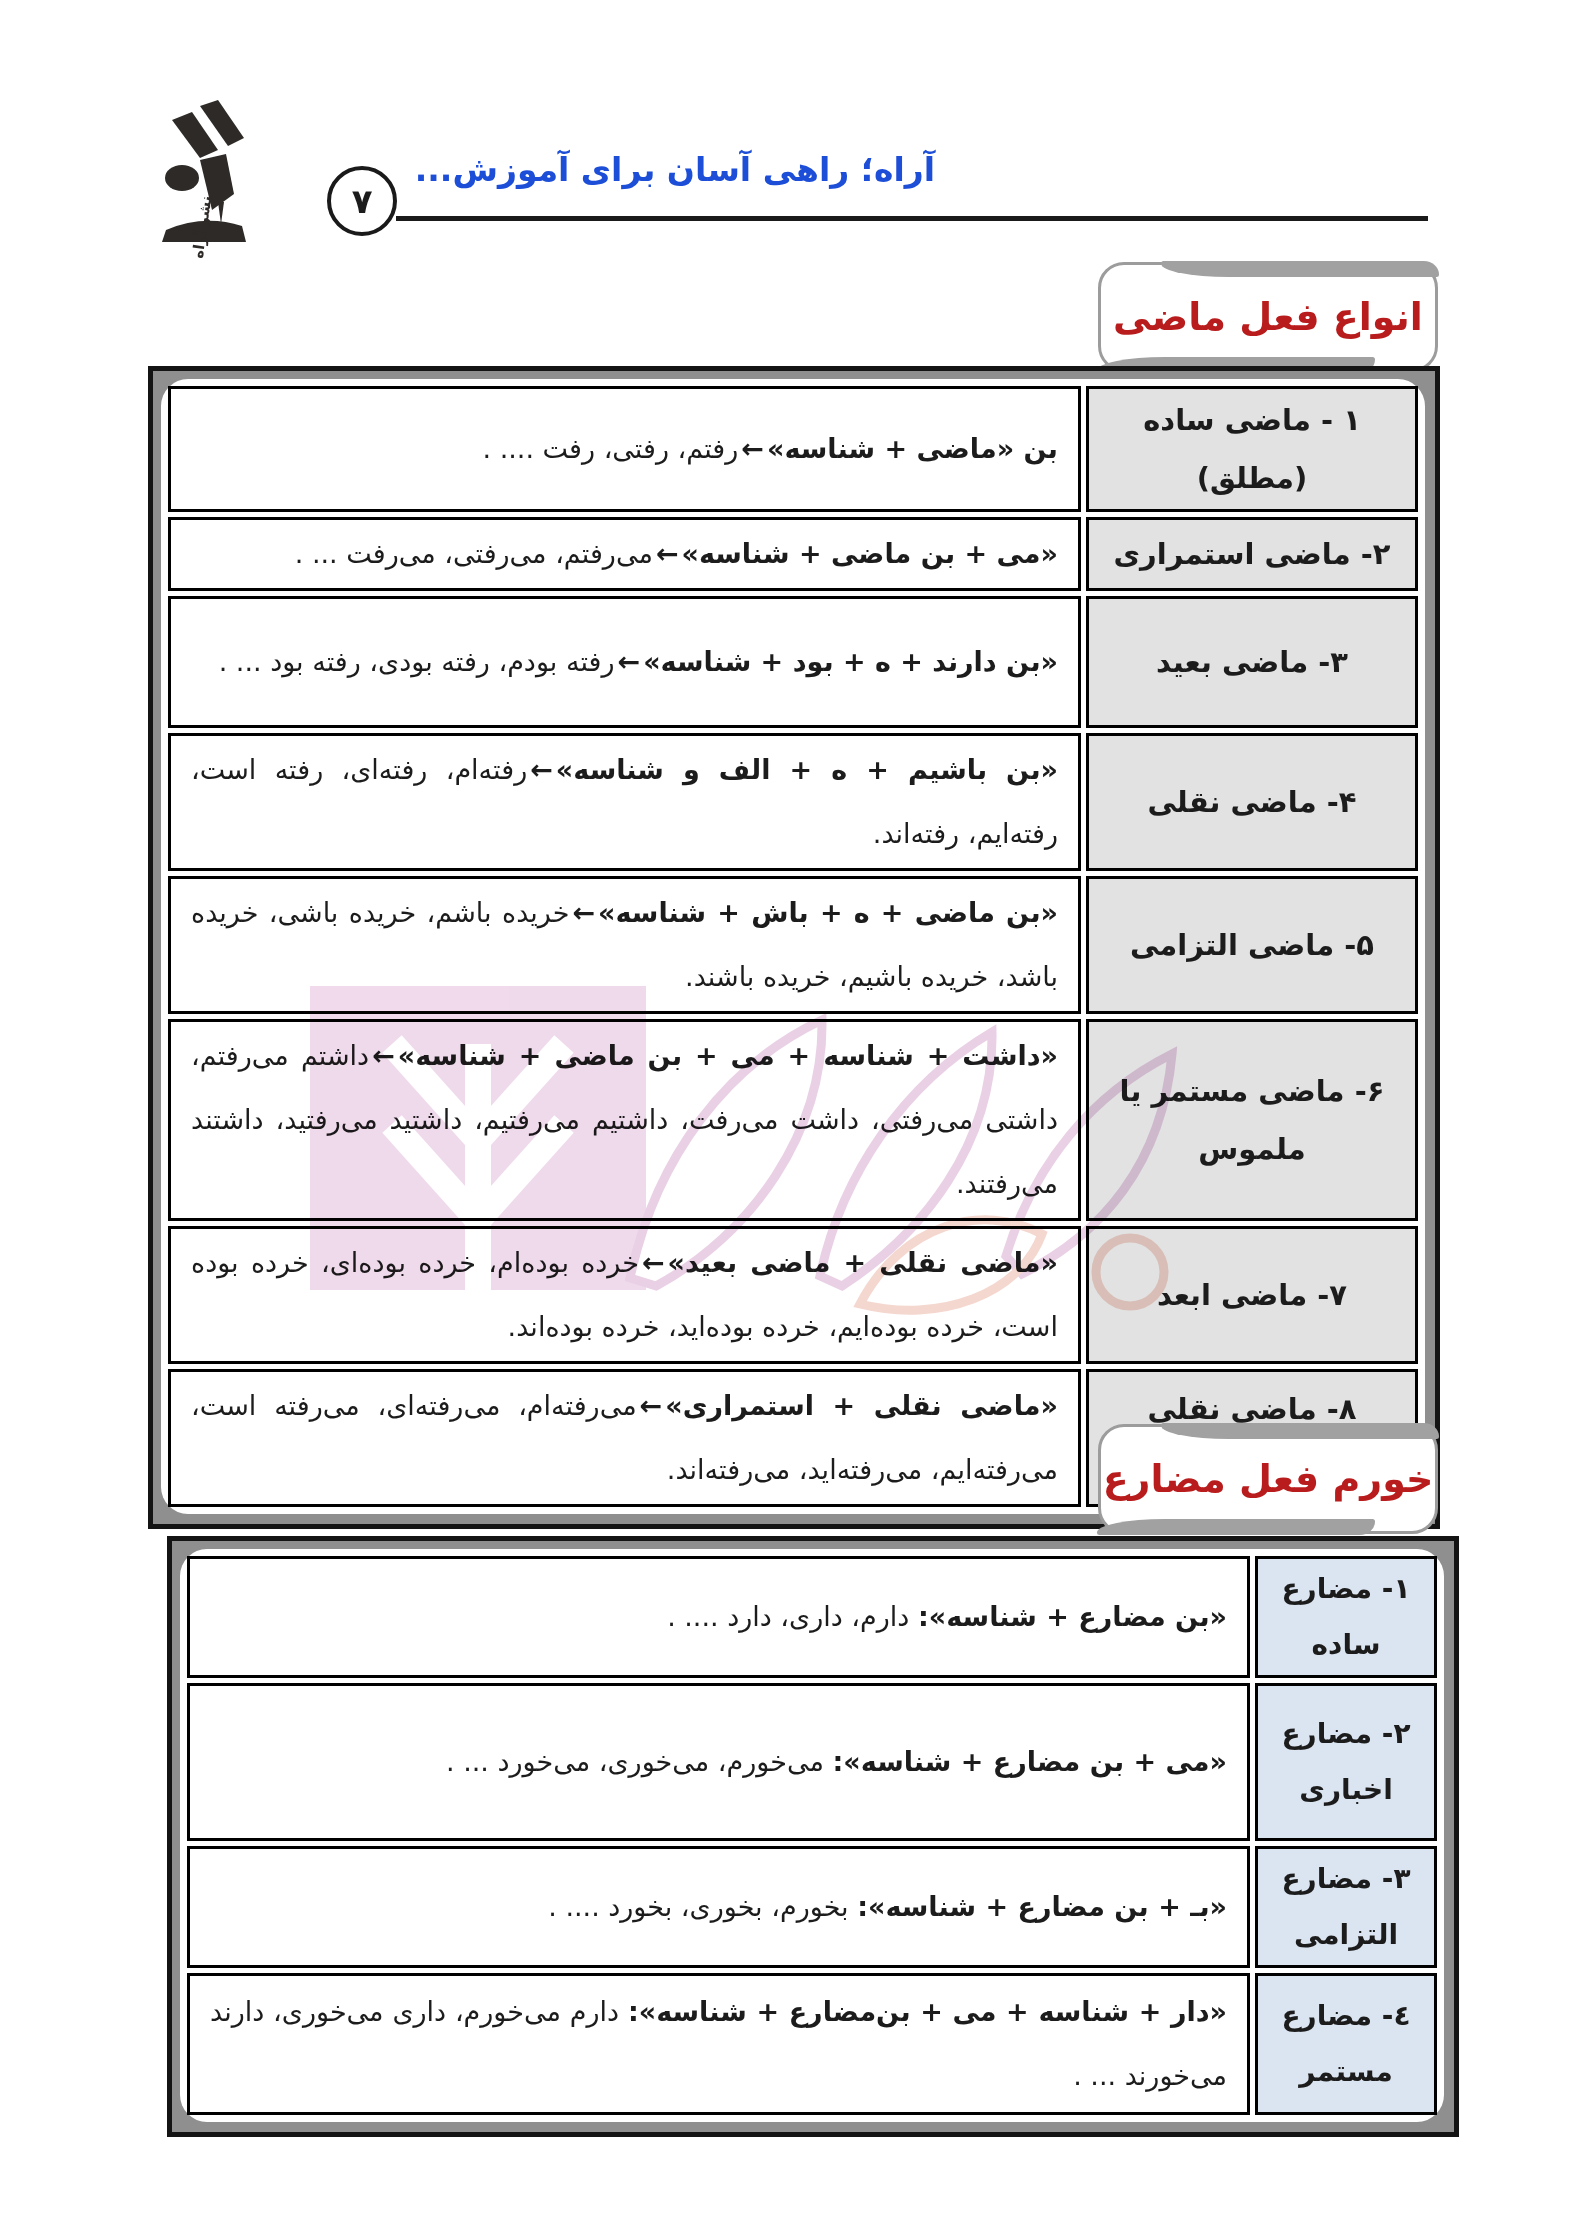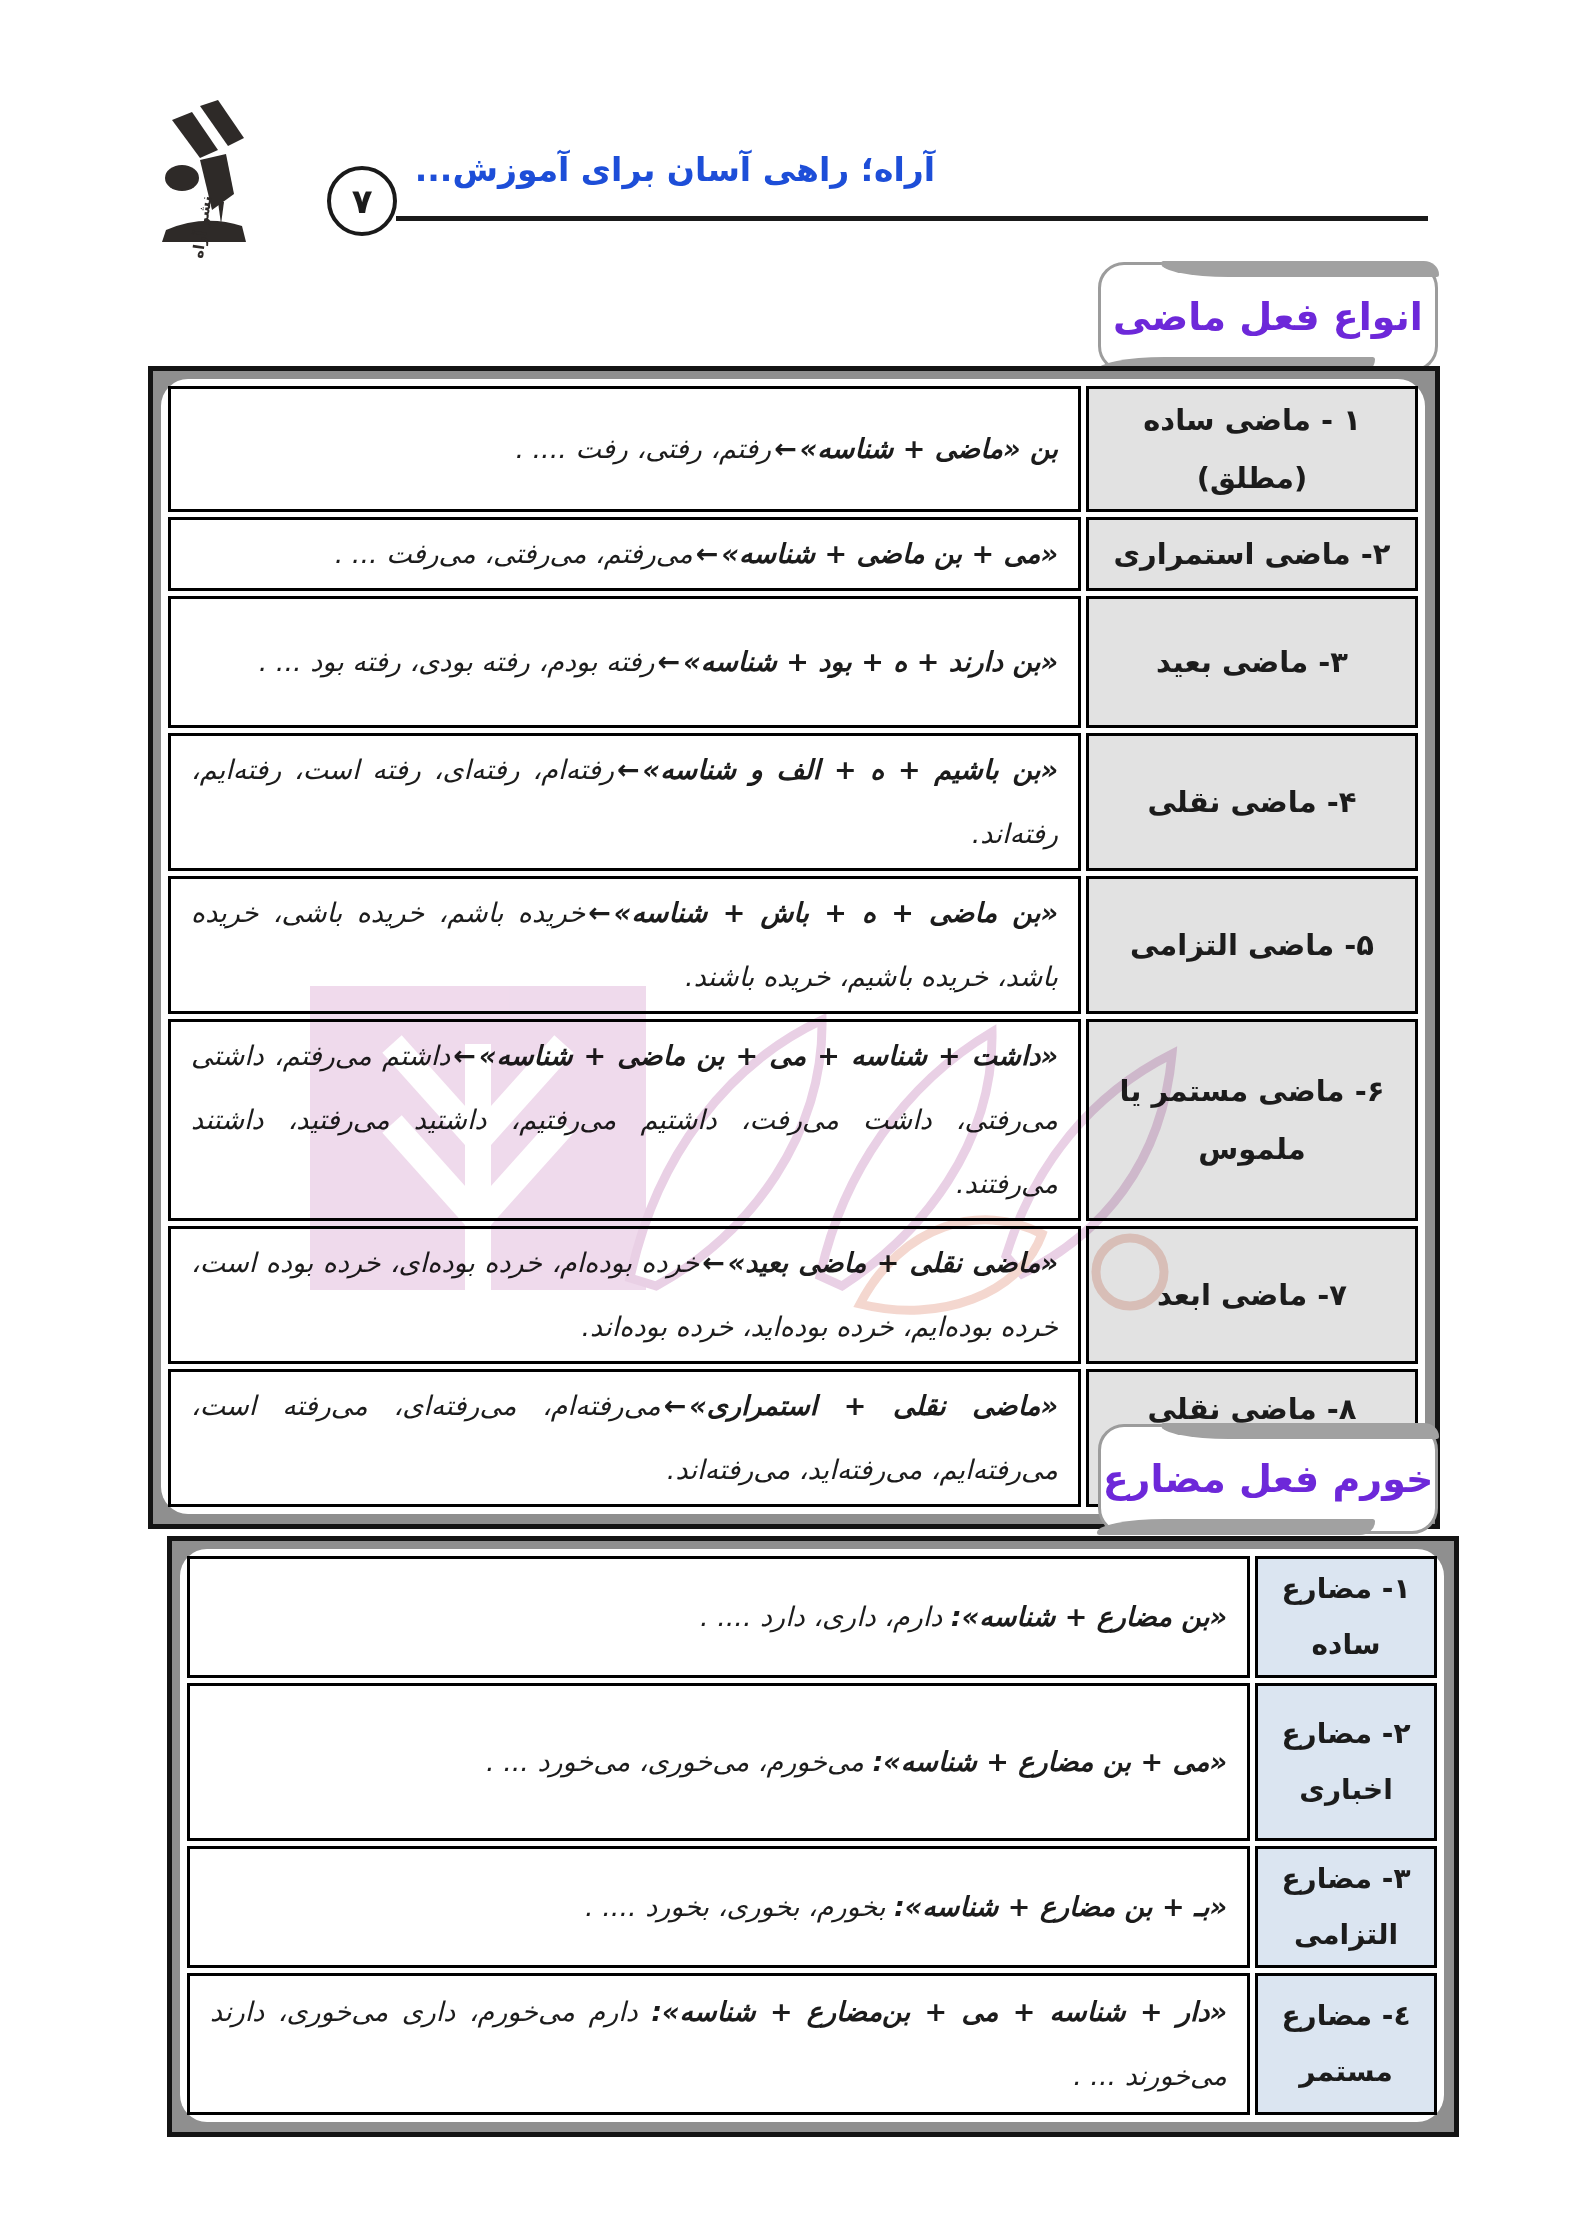--- a/index.html
+++ b/index.html
@@ -8,39 +8,39 @@
 
   
   .hdr-title{position:absolute;top:150px;right:644px;font-size:33px;font-weight:bold;color:#1d4ed8;white-space:nowrap;}
   .hdr-rule{position:absolute;top:216px;left:396px;width:1032px;height:5px;background:#1a1a1a;}
   .page-circle{position:absolute;top:166px;left:327px;width:62px;height:62px;border:4px solid #1a1a1a;border-radius:50%;
     background:#fff;display:flex;align-items:center;justify-content:center;font-size:34px;font-weight:bold;}
   .logo{position:absolute;top:98px;left:138px;width:120px;height:160px;}
 
   
   .badge{position:absolute;width:334px;height:104px;background:#fff;border:3px solid #9c9c9c;border-radius:26px;
-    display:flex;align-items:center;justify-content:center;font-size:38px;font-weight:bold;color:#6d28d9;}
+    display:flex;align-items:center;justify-content:center;font-size:38px;font-weight:bold;color:#b91c1c;}
   .badge::before{content:"";position:absolute;top:-4px;left:60px;right:-4px;height:16px;background:#a1a1a1;
     border-radius:3px 18px 3px 80px / 3px 16px 3px 16px;}
   .badge::after{content:"";position:absolute;bottom:-4px;right:60px;left:-4px;height:16px;background:#a1a1a1;
     border-radius:80px 3px 18px 3px / 16px 3px 16px 3px;}
   .badge1{top:262px;left:1098px;}
   .badge2{top:1424px;left:1098px;}
 
   
   .t3d{position:absolute;left:148px;width:1292px;border:5px solid #141414;background:#8f8f8f;
     padding:8px 10px 10px 8px;box-sizing:border-box;}
   .t1{top:366px;}
   .t2{top:1536px;margin-left:19px;}
   .t3d-inner{background:#ffffff;padding:2px;border-radius:27px;}
   table.vtab{width:100%;border-collapse:separate;border-spacing:5px;table-layout:fixed;}
   td{box-sizing:border-box;border:3px solid #000;background:#fff;}
   td.hcell{background:#e2e2e2;text-align:center;vertical-align:middle;font-weight:bold;font-size:29px;line-height:58px;padding:2px 6px;}
   .t2 td.hcell{background:#dbe5f1;font-size:28px;line-height:56px;}
-  td.ccell{vertical-align:middle;padding:2px 20px;font-style:italic;}
+  td.ccell{vertical-align:middle;padding:2px 20px;}
   td.ccell p{margin:0;font-size:27px;line-height:64px;text-align:justify;}
   .formula{font-weight:bold;}
   .arr{font-weight:bold;margin:0 3px;}
   .col-h1{width:332px;} .col-h2{width:182px;}
 
   
   .watermark{position:absolute;top:972px;left:300px;width:960px;height:352px;pointer-events:none;
     mix-blend-mode:multiply;z-index:6;}
 </style>
 </head>

